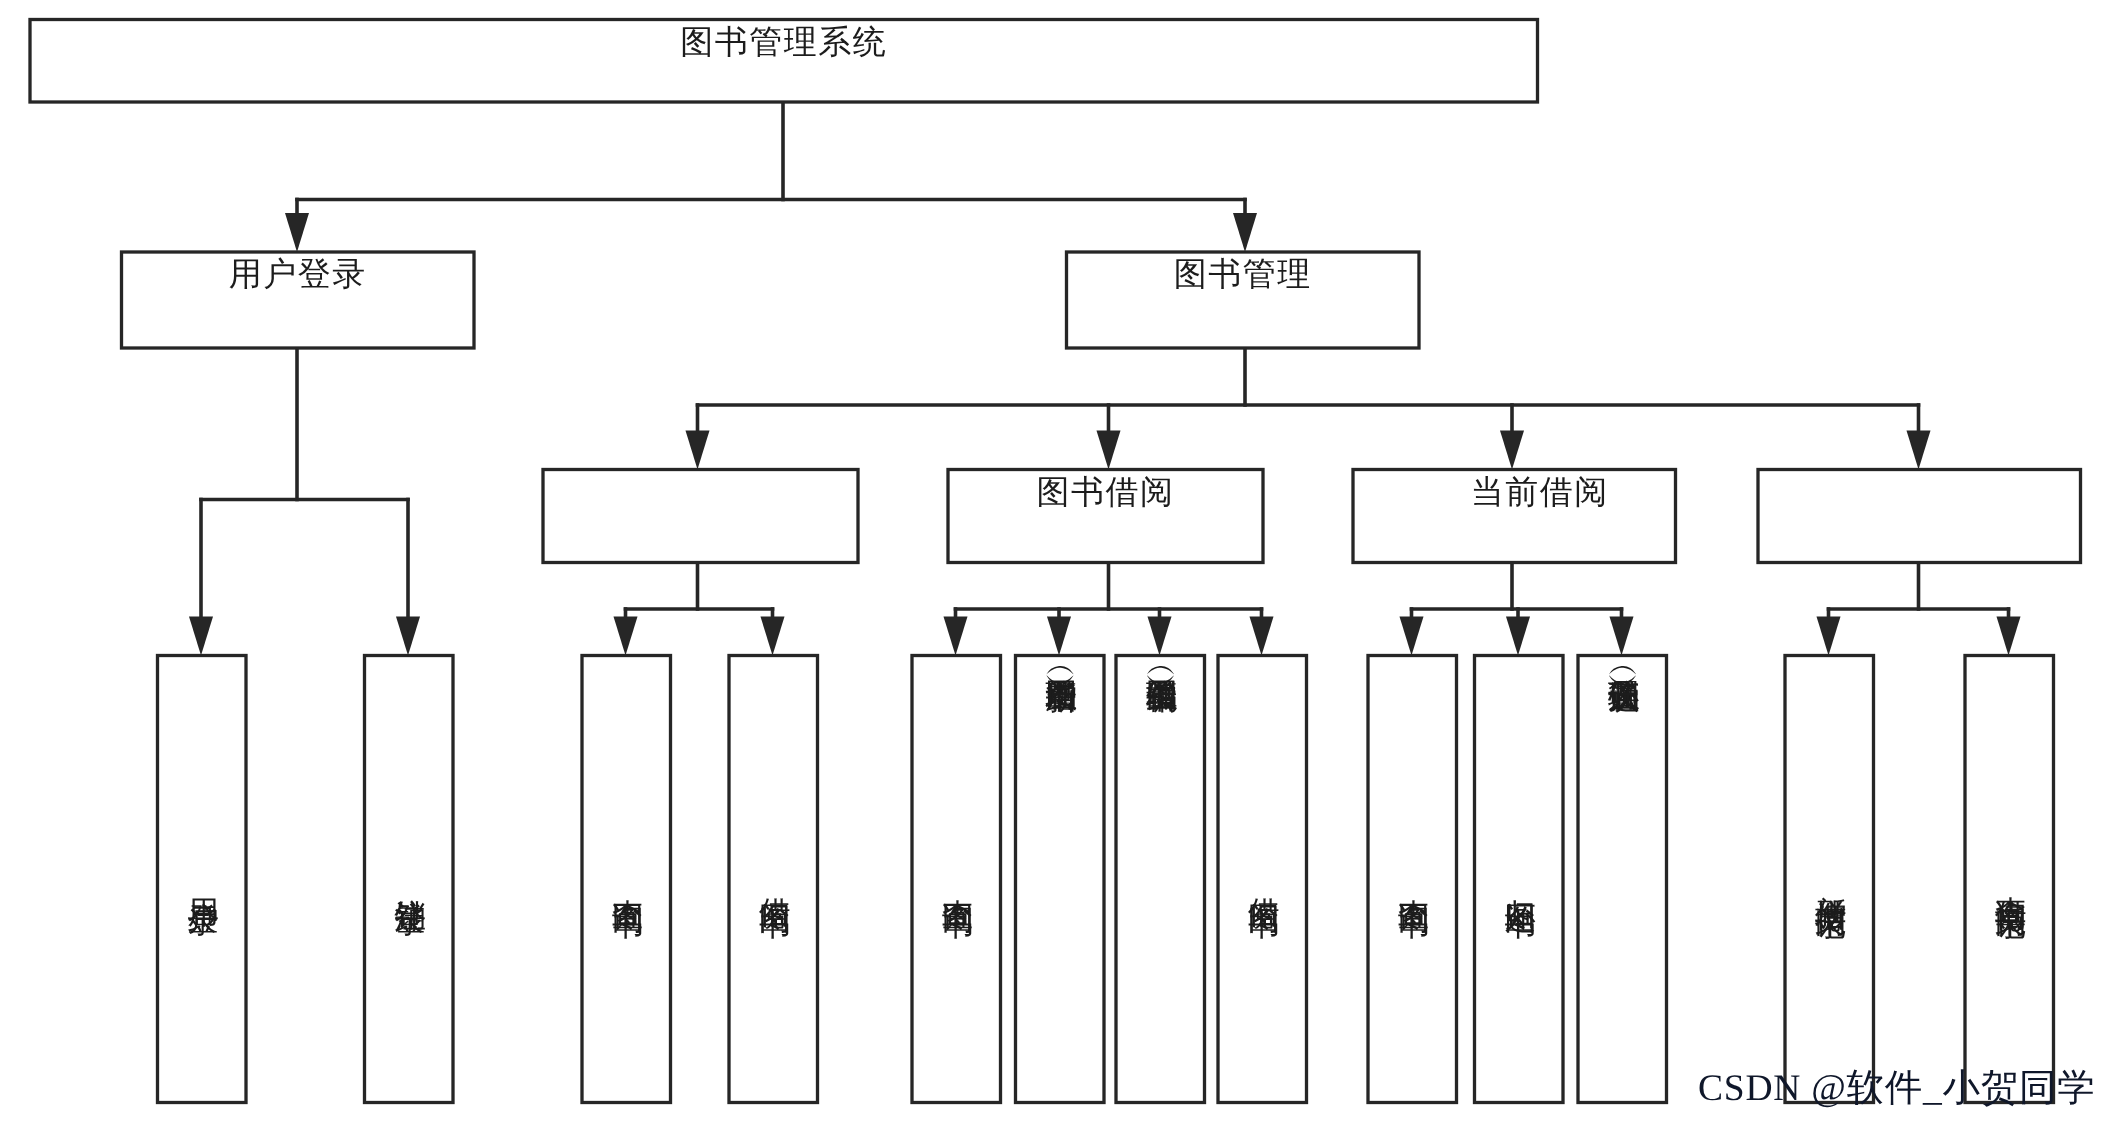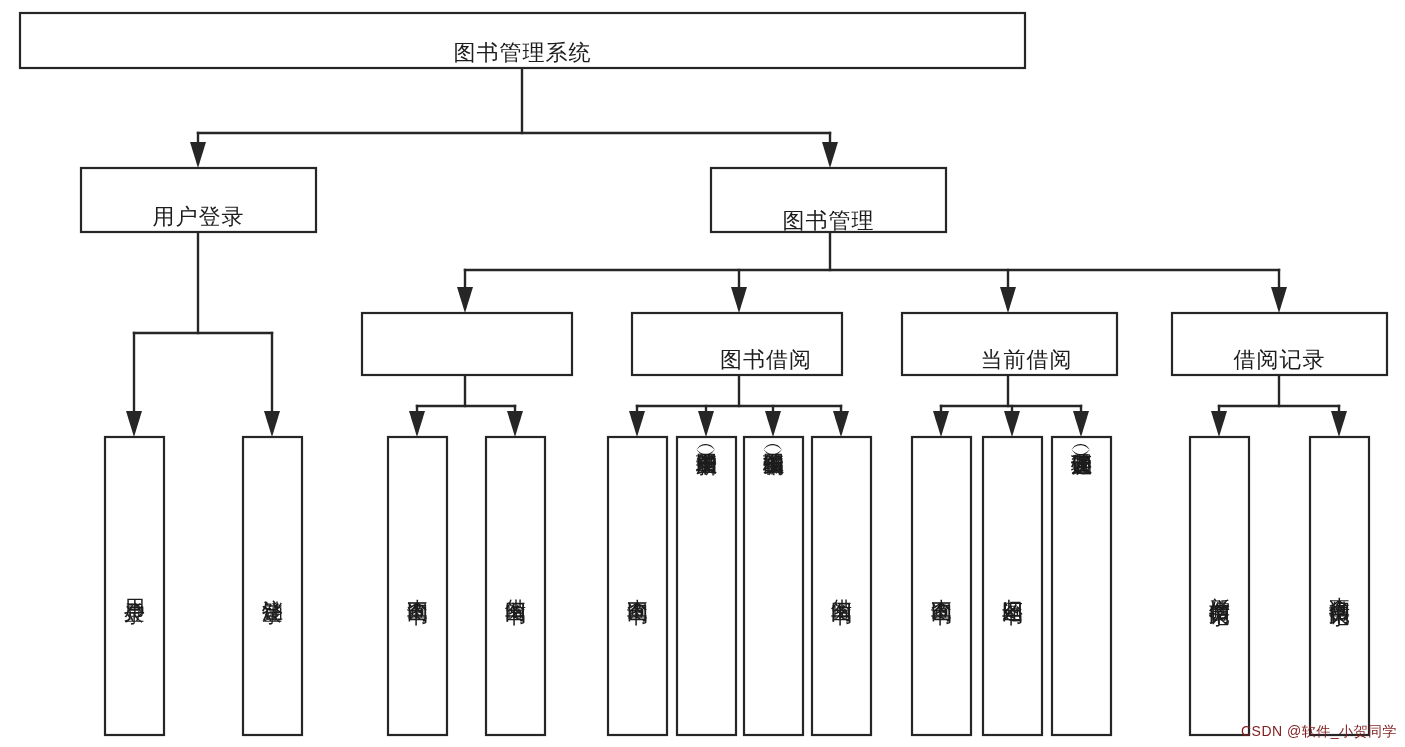--- a/index.html
+++ b/index.html
@@ -56,38 +56,38 @@
     font-family: "Liberation Sans", "DejaVu Sans", sans-serif;
     font-size: 21px;
     line-height: 1.05;
     letter-spacing: 2px;
     color: #1c1c1c;
     white-space: nowrap;
   }
   .hlabel-wrap {
     position: absolute;
     display: flex;
-    align-items: flex-end;
+    align-items: flex-start;
     justify-content: center;
     pointer-events: none;
   }
   .hlabel-text {
     font-family: "Liberation Sans", "DejaVu Sans", sans-serif;
     font-size: 22px;
     color: #1c1c1c;
     white-space: nowrap;
     letter-spacing: 1px;
   }
   #watermark {
     position: absolute;
     right: 8px;
     bottom: 6px;
-    font-family: Liberation Sans, sans-serif;
-    font-size: 14px;
-    color: #7f1d1d;
+    font-family: Liberation Serif, serif;
+    font-size: 25px;
+    color: #0f172a;
     letter-spacing: 0.5px;
     white-space: nowrap;
     user-select: none;
   }
 </style>
 </head>
 <body>
 
 <div id="diagram-root">
 
@@ -201,31 +201,28 @@
 
   <div class="hlabel-wrap" style="left:81px; top:168px; width:235px; height:64px;">
     <span class="hlabel-text">用户登录</span>
   </div>
 
   <div class="hlabel-wrap" style="left:711px; top:168px; width:235px; height:68px;">
     <span class="hlabel-text">图书管理</span>
   </div>
 
 
-  <div class="hlabel-wrap" style="left:632px; top:313px; width:210px; height:62px;margin-left:29px;">
+  <div class="hlabel-wrap" style="left:632px; top:313px; width:210px; height:62px;">
     <span class="hlabel-text">图书借阅</span>
   </div>
 
   <div class="hlabel-wrap" style="left:902px; top:313px; width:215px; height:62px;margin-left:17px;">
     <span class="hlabel-text">当前借阅</span>
   </div>
 
-  <div class="hlabel-wrap" style="left:1172px; top:313px; width:215px; height:62px;">
-    <span class="hlabel-text">借阅记录</span>
-  </div>
 
   <div class="vlabel-wrap" style="left:105px; top:437px; width:59px; height:298px;">
     <span class="vlabel-text">用户登录</span>
   </div>
   <div class="vlabel-wrap" style="left:243px; top:437px; width:59px; height:298px;">
     <span class="vlabel-text">注销登录</span>
   </div>
   <div class="vlabel-wrap" style="left:388px; top:437px; width:59px; height:298px;">
     <span class="vlabel-text">查询图书</span>
   </div>

